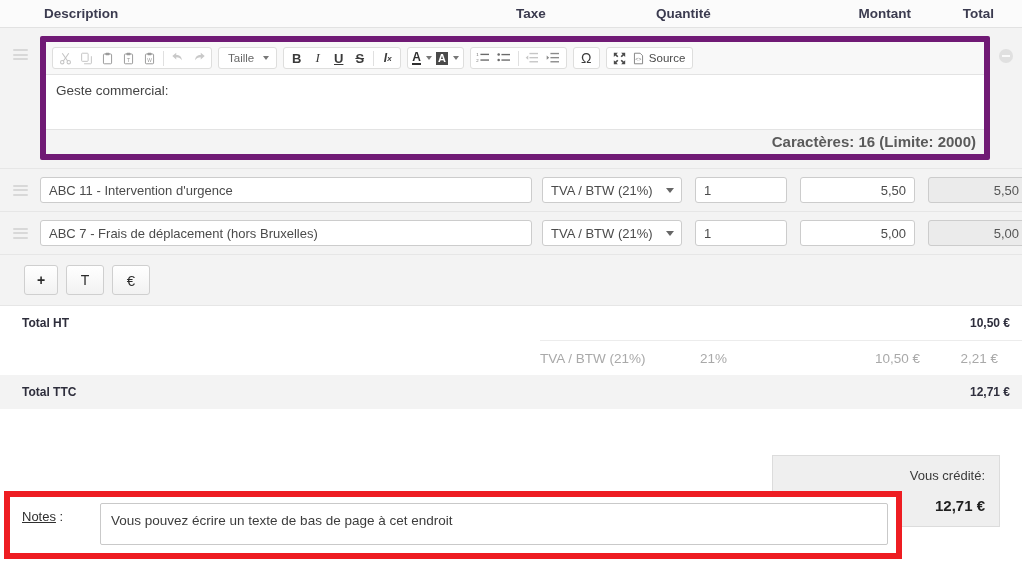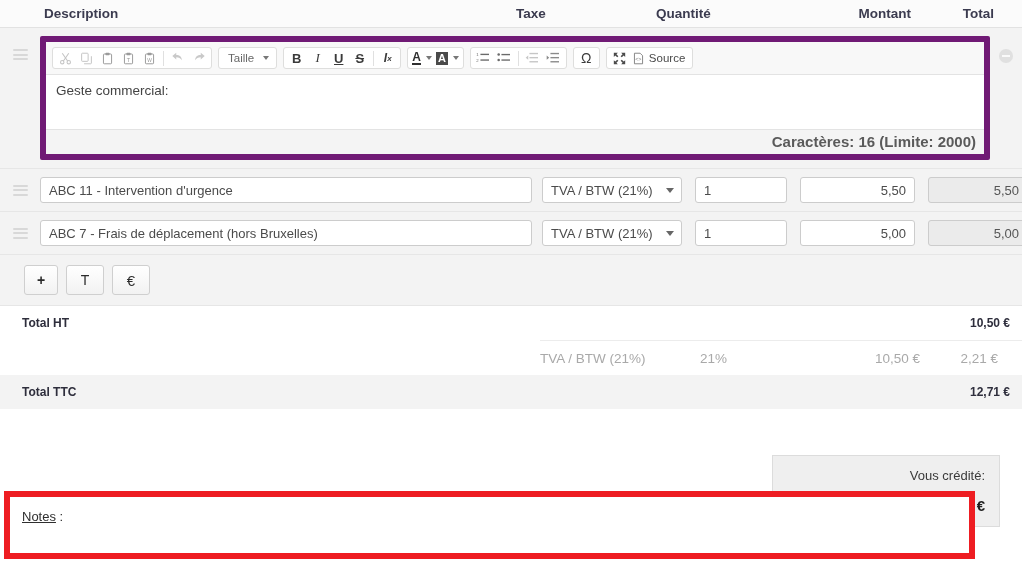--- a/index.html
+++ b/index.html
@@ -228,21 +228,21 @@
     padding: 12px 14px 0 0;
     text-align: right;
   }
   .credit-label { font-size: 13px; color: #3a3a3a; }
   .credit-value { font-size: 15px; font-weight: bold; color: #1f1f1f; margin-top: 14px; }
 
   
   .notes-outer {
     position: absolute;
     left: 4px; top: 491px;
-    width: 971px; height: 68px;
+    width: 898px; height: 68px;
     border: 6px solid #ee1d22;
     box-sizing: border-box;
     background: #ffffff;
     display: flex; align-items: flex-start;
   }
   .notes-label-cell {
     width: 90px; flex: 0 0 90px;
     padding-top: 12px; padding-left: 12px;
     box-sizing: border-box;
     font-size: 13px; color: #2f2f2f;
@@ -530,15 +530,16 @@
     <div class="credit-box">
       <div class="credit-label">Vous crédité:</div>
       <div class="credit-value">12,71 €</div>
     </div>
   </div>
 
   <div class="notes-outer">
     <div class="notes-label-cell">
       <u>Notes</u><span> :</span>
     </div>
+    <textarea class="notes-field" style="">Vous pouvez écrire un texte de bas de page à cet endroit</textarea>
   </div>
 
 </div>
 
 </body></html>

